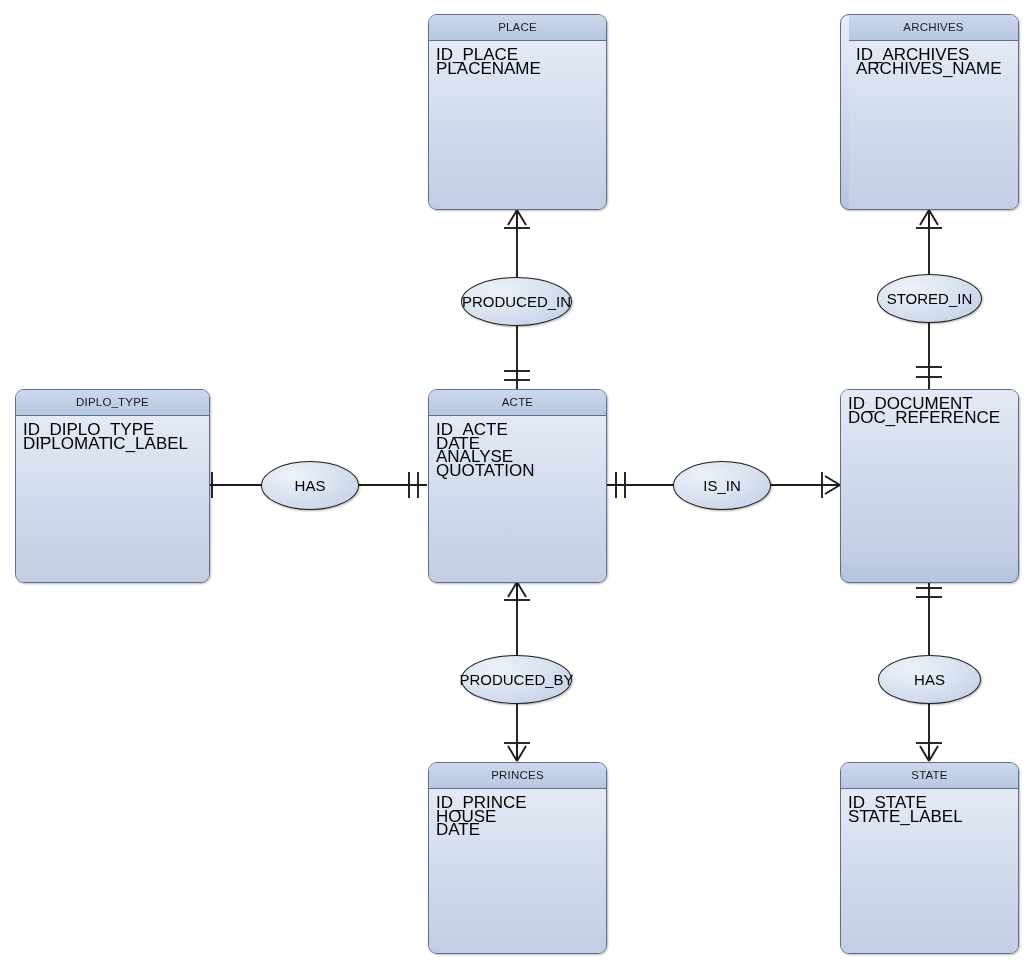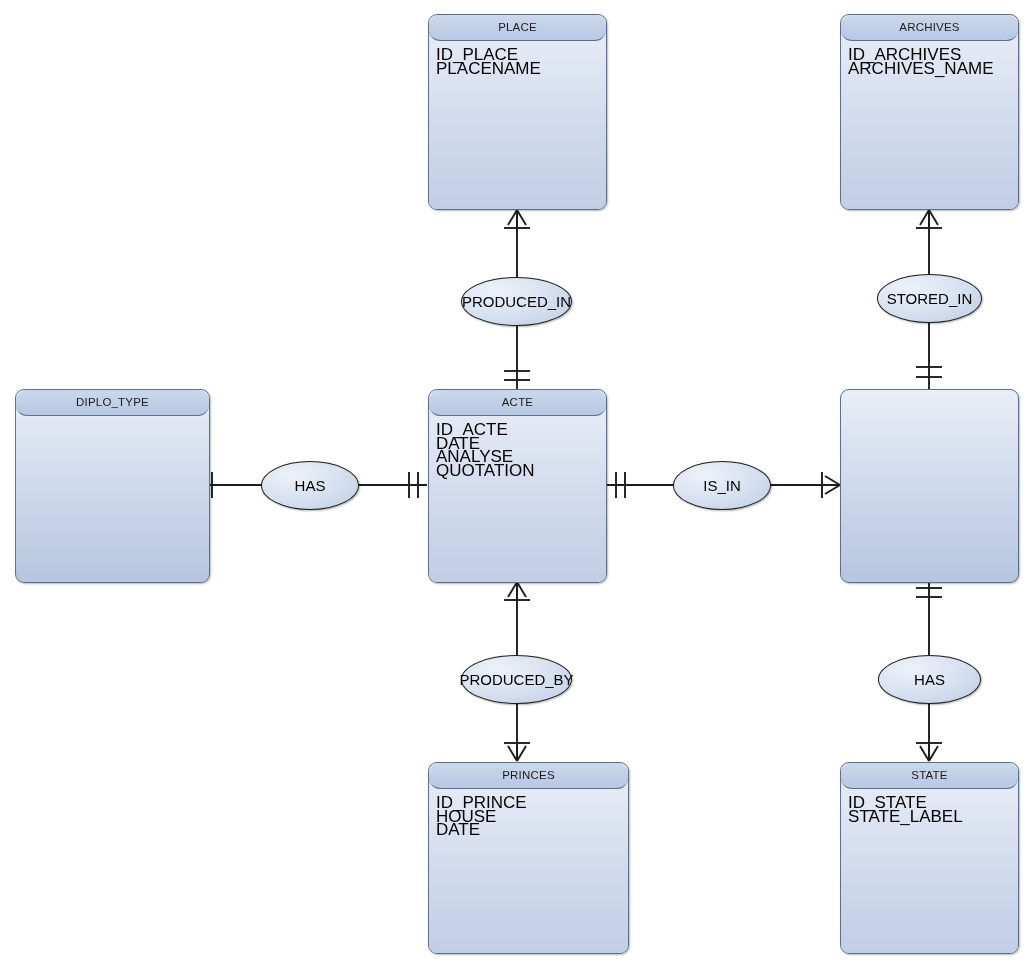--- a/index.html
+++ b/index.html
@@ -36,21 +36,20 @@
   }
   .entity-title{
     height:25px;
     line-height:25px;
     text-align:center;
     font-size:11.5px;
     color:#1b1b1b;
     letter-spacing:.2px;
     border-bottom:1px solid #5f6e8c;
     background:linear-gradient(180deg,#cbd8ec 0%,#b8c8e3 100%);
-    border-radius:11px;
   }
   .entity-body{
     padding:7px 0 0 7px;
     background:linear-gradient(180deg,#e4eaf5 0%,#ccd7ea 60%,#c0cde4 100%);
     height:calc(100% - 26px);
   }
   .attr{
     font-size:17px;
     line-height:13.6px;
     color:#000000;
@@ -137,46 +136,54 @@
   </svg>
 
   <div class="entity" style="left:428px; top:14px; width:179px; height:196px;">
     <div class="entity-title">PLACE</div>
     <div class="entity-body">
       <div class="attr">ID_PLACE</div>
       <div class="attr">PLACENAME</div>
     </div>
   </div>
 
-  <div class="entity" style="left:840px; top:14px; width:179px; height:196px;">
+  <div class="entity" style="left:840px; top:14px; width:179px; height:196px;padding-left:8px;">
     <div class="entity-title">ARCHIVES</div>
     <div class="entity-body">
       <div class="attr">ID_ARCHIVES</div>
       <div class="attr">ARCHIVES_NAME</div>
     </div>
   </div>
 
   <div class="entity" style="left:15px; top:389px; width:195px; height:194px;">
     <div class="entity-title">DIPLO_TYPE</div>
+    <div class="entity-body">
+      <div class="attr">ID_DIPLO_TYPE</div>
+      <div class="attr">DIPLOMATIC_LABEL</div>
+    </div>
   </div>
 
   <div class="entity" style="left:428px; top:389px; width:179px; height:194px;">
     <div class="entity-title">ACTE</div>
     <div class="entity-body">
       <div class="attr">ID_ACTE</div>
       <div class="attr">DATE</div>
       <div class="attr">ANALYSE</div>
       <div class="attr">QUOTATION</div>
     </div>
   </div>
 
   <div class="entity" style="left:840px; top:389px; width:179px; height:194px;">
-  </div>
-
-  <div class="entity" style="left:428px; top:762px; width:201px; height:192px;">
+    <div class="entity-body">
+      <div class="attr">ID_DOCUMENT</div>
+      <div class="attr">DOC_REFERENCE</div>
+    </div>
+  </div>
+
+  <div class="entity" style="left:428px; top:762px; width:179px; height:192px;">
     <div class="entity-title">PRINCES</div>
     <div class="entity-body">
       <div class="attr">ID_PRINCE</div>
       <div class="attr">HOUSE</div>
       <div class="attr">DATE</div>
     </div>
   </div>
 
   <div class="entity" style="left:840px; top:762px; width:179px; height:192px;">
     <div class="entity-title">STATE</div>

